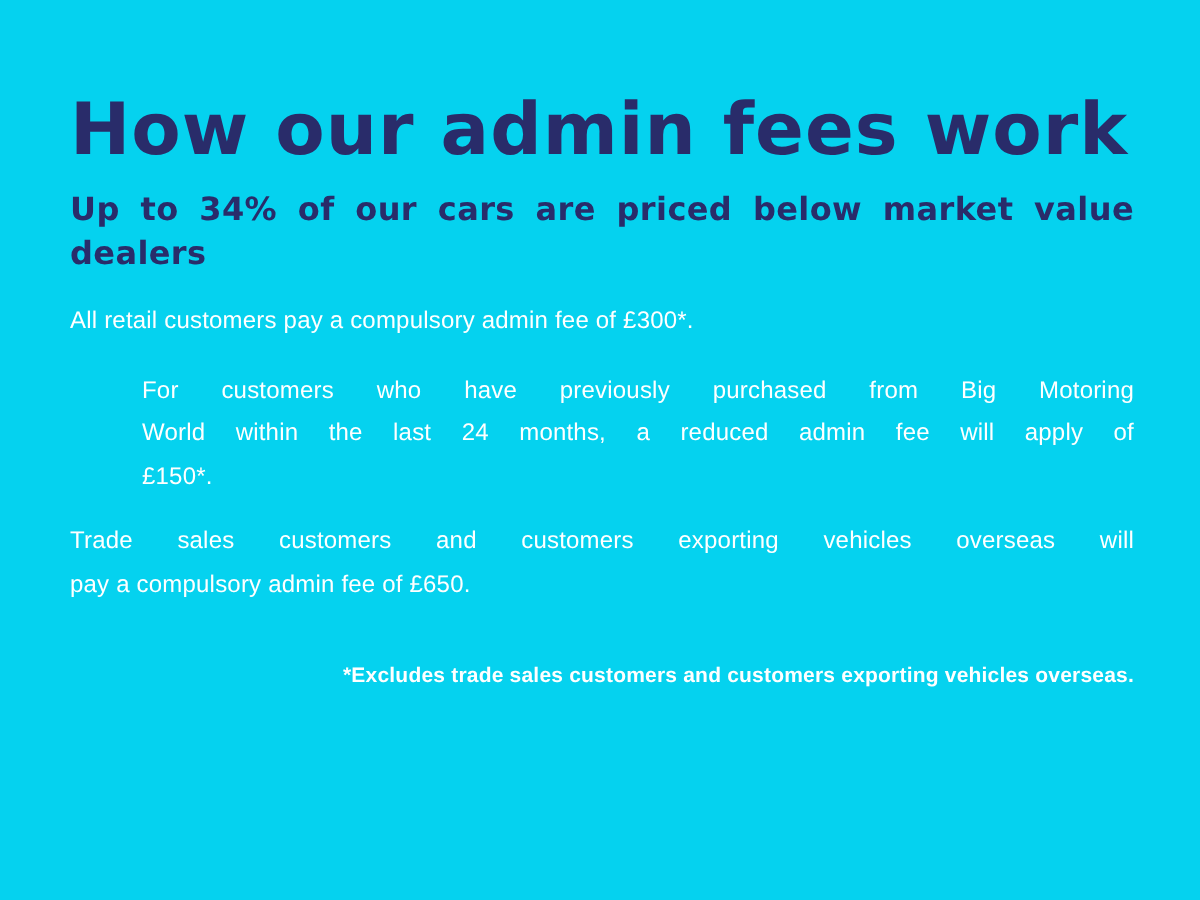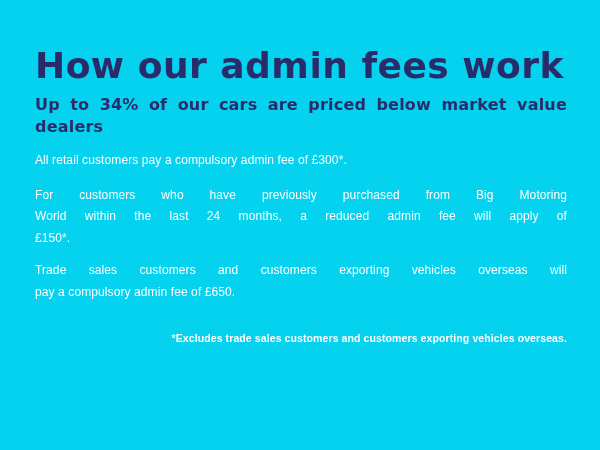--- a/index.html
+++ b/index.html
@@ -41,21 +41,21 @@
     letter-spacing: 0.2px;
     color: var(--navy);
   }
   .body-para {
     color: var(--text);
     font-size: 12px;
     line-height: 21.5px;
     letter-spacing: 0.1px;
   }
   .para-retail    { margin-top: 13px; }
-  .para-returning { margin-top: 13px; }
+  .para-returning { margin-top: 13px; margin-left: 36px; }
   .para-trade     { margin-top: 11px; }
   .ln   { display: block; text-align: left; }
   .ln.j { text-align: justify; text-align-last: justify; }
   .footnote {
     margin-top: 29px;
     color: var(--text);
     font-weight: bold;
     font-size: 10.5px;
     line-height: 13px;
     text-align: right;

